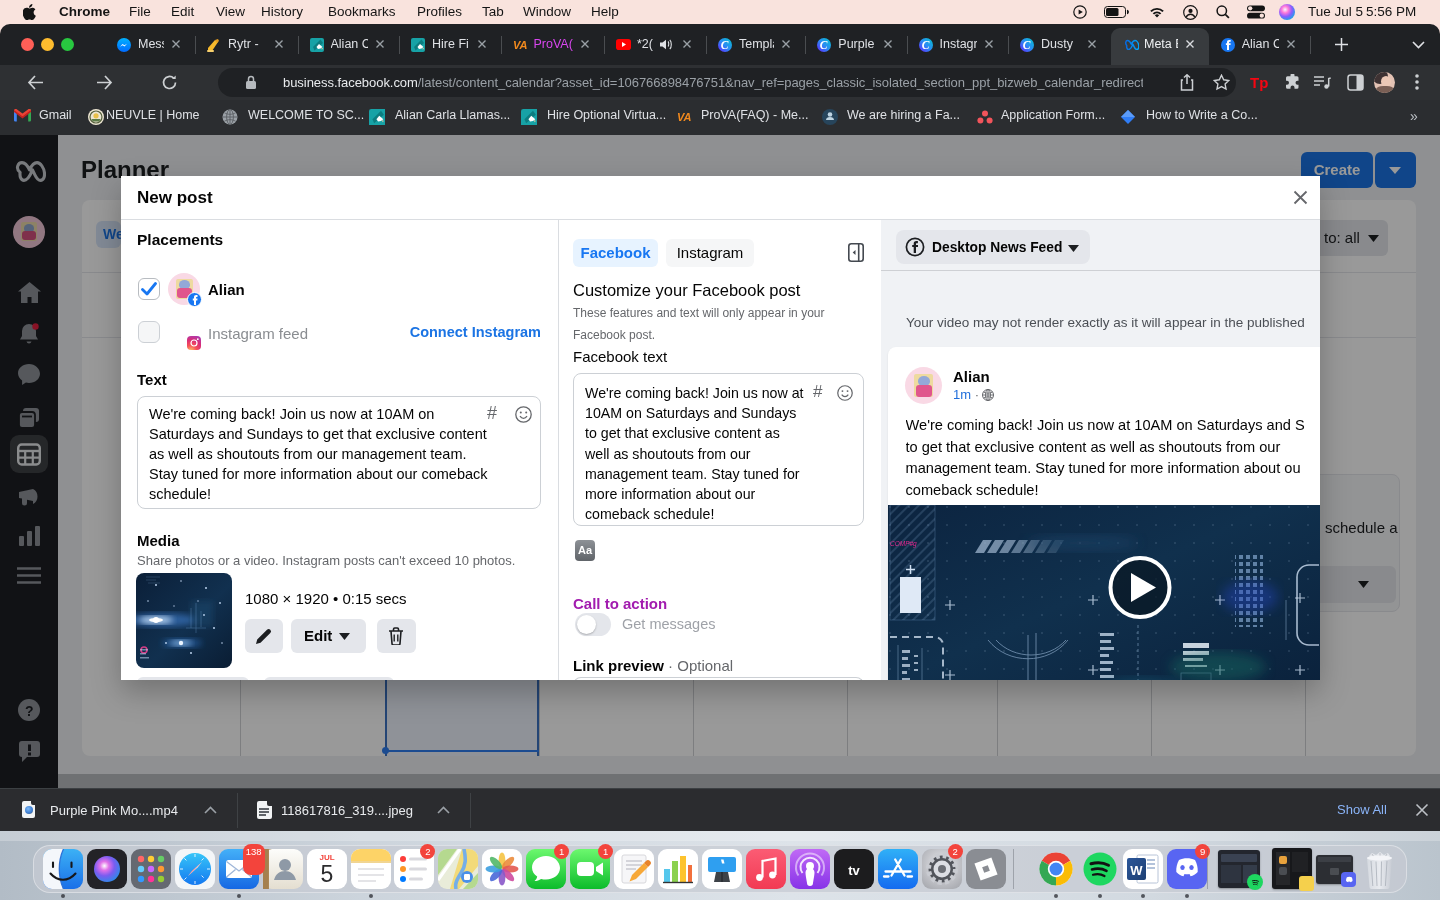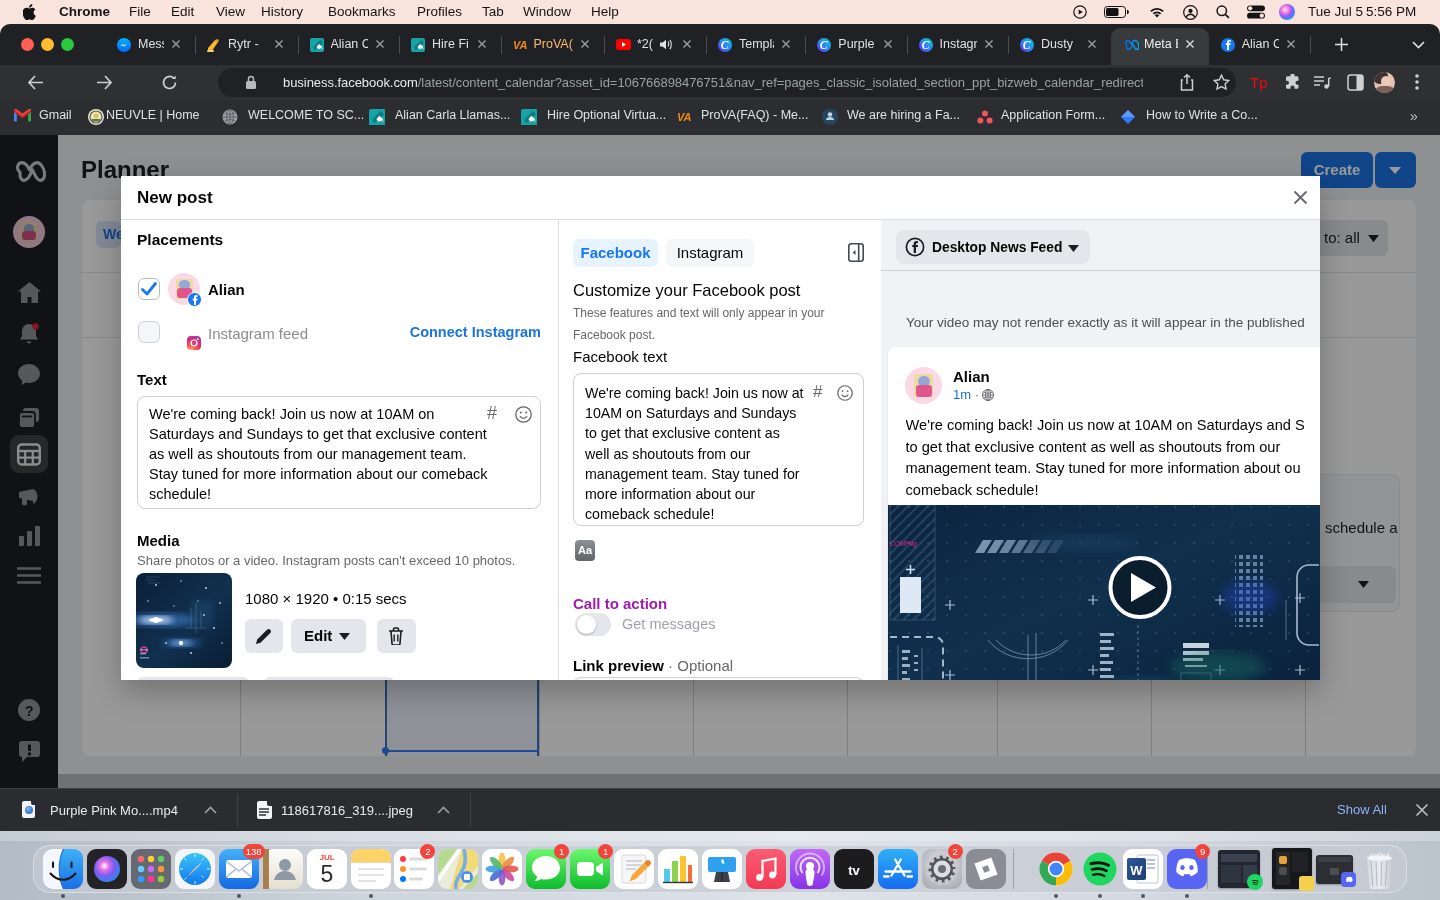--- a/index.html
+++ b/index.html
@@ -123,21 +123,21 @@
 <div class="tabt" style="left:432.0px;width:37.5px;color:#dfe1e5">Hire Fi</div>
 <svg class="tabx" style="left:475.5px" viewBox="0 0 12 12">
       <path d="M2.5 2.5l7 7M9.5 2.5l-7 7" stroke="#9aa0a6" stroke-width="1.4"></path>
     </svg>
 <div class="sep" style="left:500.5px"></div>
 <div class="a" style="left:512.5px;top:15px">
       <svg width="16" height="12" viewBox="0 0 16 12">
         <text x="0" y="10" font-family="Liberation Sans" font-size="11" font-weight="800" font-style="italic" fill="#f28a1e">VA</text>
       </svg>
     </div>
-<div class="tabt" style="left:533.5px;width:39.5px;color:#fdba74">ProVA(</div>
+<div class="tabt" style="left:533.5px;width:39.5px;color:#d946ef">ProVA(</div>
 <svg class="tabx" style="left:579.0px" viewBox="0 0 12 12">
       <path d="M2.5 2.5l7 7M9.5 2.5l-7 7" stroke="#9aa0a6" stroke-width="1.4"></path>
     </svg>
 <div class="sep" style="left:604.0px"></div>
 <div class="a" style="left:616.0px;top:15px">
       <svg width="15" height="11" viewBox="0 0 15 11">
         <rect width="15" height="11" rx="2.8" fill="#f00"></rect>
         <path d="M6 3l4 2.5L6 8z" fill="#fff"></path>
       </svg>
     </div>
@@ -273,21 +273,21 @@
     <path d="M3.5 6V4a2.5 2.5 0 015 0v2" stroke="#b6babe" stroke-width="1.5" fill="none"></path>
   </svg>
 <div class="a" style="left:283px;top:75px;width:860px;height:17px;font-size:13px;letter-spacing:-0.05px;color:#9aa0a6;white-space:nowrap;overflow:hidden"><span style="color:#e8eaed">business.facebook.com</span>/latest/content_calendar?asset_id=106766898476751&amp;nav_ref=pages_classic_isolated_section_ppt_bizweb_calendar_redirect</div>
 <svg class="a" style="left:1180px;top:74px" width="14" height="17" viewBox="0 0 14 17">
     <path d="M7 1v9M4 3.5L7 .8l3 2.7" stroke="#cdd0d3" stroke-width="1.5" fill="none"></path>
     <path d="M3 6H1.5v10h11V6H11" stroke="#cdd0d3" stroke-width="1.5" fill="none"></path>
   </svg>
 <svg class="a" style="left:1213px;top:74px" width="17" height="17" viewBox="0 0 17 17">
     <path d="M8.5 1.2l2.2 4.6 5 .7-3.6 3.5.9 5-4.5-2.4L4 15l.9-5L1.3 6.5l5-.7z" fill="none" stroke="#cdd0d3" stroke-width="1.4"></path>
   </svg>
-<div class="a" style="left:1250px;top:74px;font-size:15px;font-weight:400;color:#f40612">T<span style="color:#f40612">p</span></div>
+<div class="a" style="left:1250px;top:74px;font-size:15px;font-weight:700;color:#f40612">T<span style="color:#f40612">p</span></div>
 <svg class="a" style="left:1284px;top:74px" width="17" height="17" viewBox="0 0 17 17">
     <path d="M6.5 2.5a2 2 0 014 0v1h2.5a1.5 1.5 0 011.5 1.5V8h-1a2 2 0 000 4h1v2.5a1.5 1.5 0 01-1.5 1.5H10.5v-1.2a2 2 0 10-4 0V16H3.5A1.5 1.5 0 012 14.5V12h1a2 2 0 100-4H2V5a1.5 1.5 0 011.5-1.5H6.5z" fill="#cdd0d3" transform="translate(0,-1.2)"></path>
   </svg>
 <svg class="a" style="left:1313px;top:75px" width="18" height="15" viewBox="0 0 18 15">
     <path d="M1 2h10M1 6h10M1 10h6" stroke="#cdd0d3" stroke-width="1.6"></path>
     <circle cx="13.5" cy="11.5" r="2.2" fill="#cdd0d3"></circle>
     <path d="M15.7 11.5V3.5l2-0.5" stroke="#cdd0d3" stroke-width="1.5" fill="none"></path>
   </svg>
 <svg class="a" style="left:1347px;top:74px" width="17" height="17" viewBox="0 0 17 17">
     <rect x="1" y="1" width="15" height="15" rx="2.5" fill="none" stroke="#cdd0d3" stroke-width="1.5"></rect>
@@ -1071,21 +1071,21 @@
     </div>
 <div class="a" style="left:965.5px;top:18px">
       <svg width="40" height="40" viewBox="0 0 40 40">
         <rect width="40" height="40" rx="9" fill="#8a8d93"></rect>
         <g transform="rotate(-20 20 20)">
           <rect x="11" y="11" width="18" height="18" fill="#fff"></rect>
           <rect x="17" y="17" width="6" height="6" fill="#8a8d93"></rect>
         </g>
       </svg>
     </div>
-<div class="a" style="left:242.72px;top:13px;min-width:15px;height:15px;background:#f3443c;border-radius:8px;color:#fff;font-size:9.5px;text-align:center;line-height:15px;padding:0 3px">138</div>
+<div class="a" style="left:242.72px;top:13px;min-width:15px;height:31px;background:#f3443c;border-radius:8px;color:#fff;font-size:9.5px;text-align:center;line-height:15px;padding:0 3px">138</div>
 <div class="a" style="left:420.44px;top:13px;min-width:15px;height:15px;background:#f3443c;border-radius:8px;color:#fff;font-size:9.5px;text-align:center;line-height:15px;padding:0 3px">2</div>
 <div class="a" style="left:554.23px;top:13px;min-width:15px;height:15px;background:#f3443c;border-radius:8px;color:#fff;font-size:9.5px;text-align:center;line-height:15px;padding:0 3px">1</div>
 <div class="a" style="left:598.16px;top:13px;min-width:15px;height:15px;background:#f3443c;border-radius:8px;color:#fff;font-size:9.5px;text-align:center;line-height:15px;padding:0 3px">1</div>
 <div class="a" style="left:947.6px;top:13px;min-width:15px;height:15px;background:#f3443c;border-radius:8px;color:#fff;font-size:9.5px;text-align:center;line-height:15px;padding:0 3px">2</div>
 <div class="a" style="left:1013px;top:18px;width:1px;height:40px;background:rgba(90,95,105,0.4)"></div>
 <div class="a" style="left:1036.0px;top:18px">
       <svg width="40" height="40" viewBox="0 0 40 40">
         <circle cx="20" cy="20" r="16.5" fill="#fff"></circle>
         <path d="M20 20L5.7 11.75 A16.5 16.5 0 0134.3 11.75 Z" fill="#ea4335"></path>
         <path d="M20 20L34.3 11.75 A16.5 16.5 0 0120 36.5 L20 20z" fill="#fbbc05"></path>

